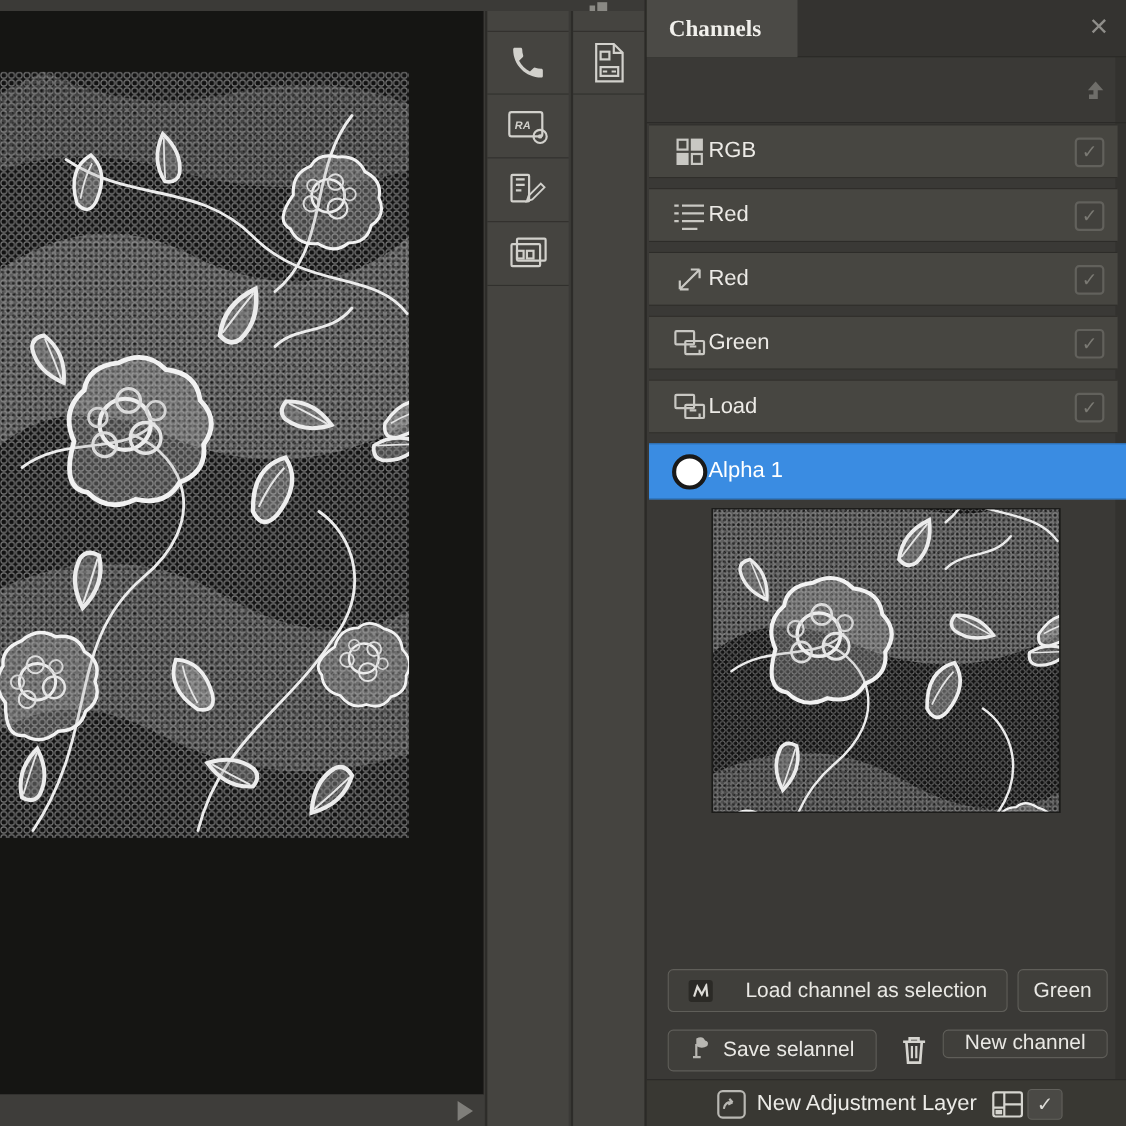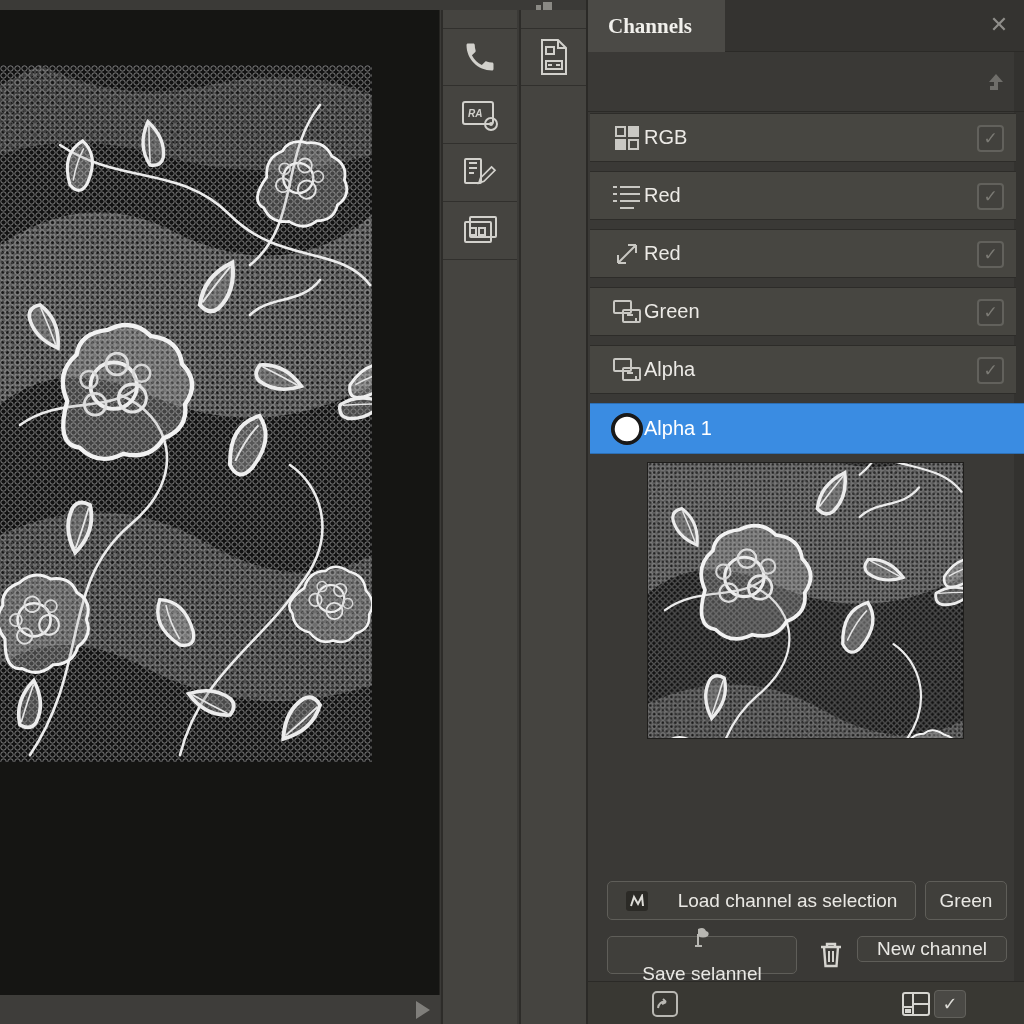--- a/index.html
+++ b/index.html
@@ -45,21 +45,21 @@
   .ch-label { font-size:20px; color:#eceae6; }
   .ch-row.selected .ch-label { color:#ffffff; }
   .ch-check { position:absolute; right:12px; top:11px; width:27px; height:27px; background:#42413d; border:2px solid #62615c; border-radius:4px; display:flex; align-items:center; justify-content:center; cursor:pointer; }
   .ch-check i { font-style:normal; font-size:17px; color:#7b7a74; line-height:1; }
 
   .thumb { position:absolute; left:59px; top:462px; width:317px; height:277px; background:#101010; border:1px solid #1f1e1c; overflow:hidden; cursor:pointer; }
 
   .btn { position:absolute; background:#403f3b; border:1px solid #5f5e59; border-radius:5px; color:#e9e8e4; font-size:19px; display:flex; align-items:center; justify-content:center; cursor:pointer; }
   .btn-load { left:19px; top:881px; width:309px; height:39px; gap:30px; }
   .btn-tippls { left:337px; top:881px; width:82px; height:39px; }
-  .btn-save { left:19px; top:936px; width:190px; height:38px; gap:10px;flex-direction:column; }
+  .btn-save { left:19px; top:936px; width:190px; height:38px; gap:10px; }
   .trash-btn { position:absolute; left:224px; top:936px; width:38px; height:38px; display:flex; align-items:center; justify-content:center; cursor:pointer; }
   .btn-newch { left:269px; top:936px; width:150px; height:26px; }
   .icon-box { width:22px; height:20px; background:#2b2a26; border-radius:3px; display:flex; align-items:center; justify-content:center; }
 
   .adjbar { position:absolute; left:0; top:981px; width:100%; height:43px; background:#393833; border-top:1px solid #2b2a27; }
   .adj-icon { position:absolute; left:64px; top:9px; width:26px; height:26px; border:2px solid #b9b8b3; border-radius:5px; display:flex; align-items:center; justify-content:center; }
   .adj-label { position:absolute; left:100px; top:10px; font-size:20px; color:#ecebe7; }
   .adj-grid-icon { position:absolute; left:312px; top:8px; cursor:pointer; }
   .adj-check { position:absolute; left:346px; top:8px; width:32px; height:28px; background:#4a4945; border:1px solid #62615c; border-radius:4px; display:flex; align-items:center; justify-content:center; font-size:18px; color:#dcdbd6; cursor:pointer; }
 </style>
@@ -251,21 +251,21 @@
   </div>
 
   <div class="ch-row">
     <span class="ch-icon">
           <svg width="30" height="28" viewBox="0 0 30 28">
             <rect x="2" y="3" width="17" height="12" rx="1"></rect>
             <rect x="11" y="12" width="17" height="12" rx="1"></rect>
             <path d="M15 17h6 M24 20v3"></path>
           </svg>
         </span>
-    <span class="ch-label">Alpha</span>
+    <span class="ch-label">Load</span>
     <span class="ch-check">
           <i>✓</i>
         </span>
   </div>
 
   <div class="ch-row selected">
     <span class="ch-icon">
           <svg width="36" height="36" viewBox="0 0 36 36">
             <circle cx="18" cy="18" r="15" fill="#ffffff" stroke="#191919" stroke-width="4"></circle>
           </svg>
@@ -369,20 +369,21 @@
   <div class="btn btn-newch">
     <span>New channel</span>
   </div>
 
   <div class="adjbar">
     <div class="adj-icon">
       <svg width="16" height="12" viewBox="0 0 16 12">
           <path d="M1 10 q1 -7 8 -6 M9 4 l-3 -3 M9 4 l-4 2" fill="none" stroke="#b9b8b3" stroke-width="2"></path>
         </svg>
     </div>
+    <div class="adj-label">New Adjustment Layer</div>
     <svg class="adj-grid-icon" width="32" height="28" viewBox="0 0 32 28">
       <rect x="3" y="3" width="26" height="22" rx="2" fill="none" stroke="#d6d5d0" stroke-width="2"></rect>
       <path d="M13 3 v22 M13 14 h16 M3 17 h10" stroke="#d6d5d0" stroke-width="2"></path>
       <rect x="5" y="19" width="6" height="4" fill="#d6d5d0"></rect>
     </svg>
     <div class="adj-check">
       <span>✓</span>
     </div>
   </div>
 </div>

